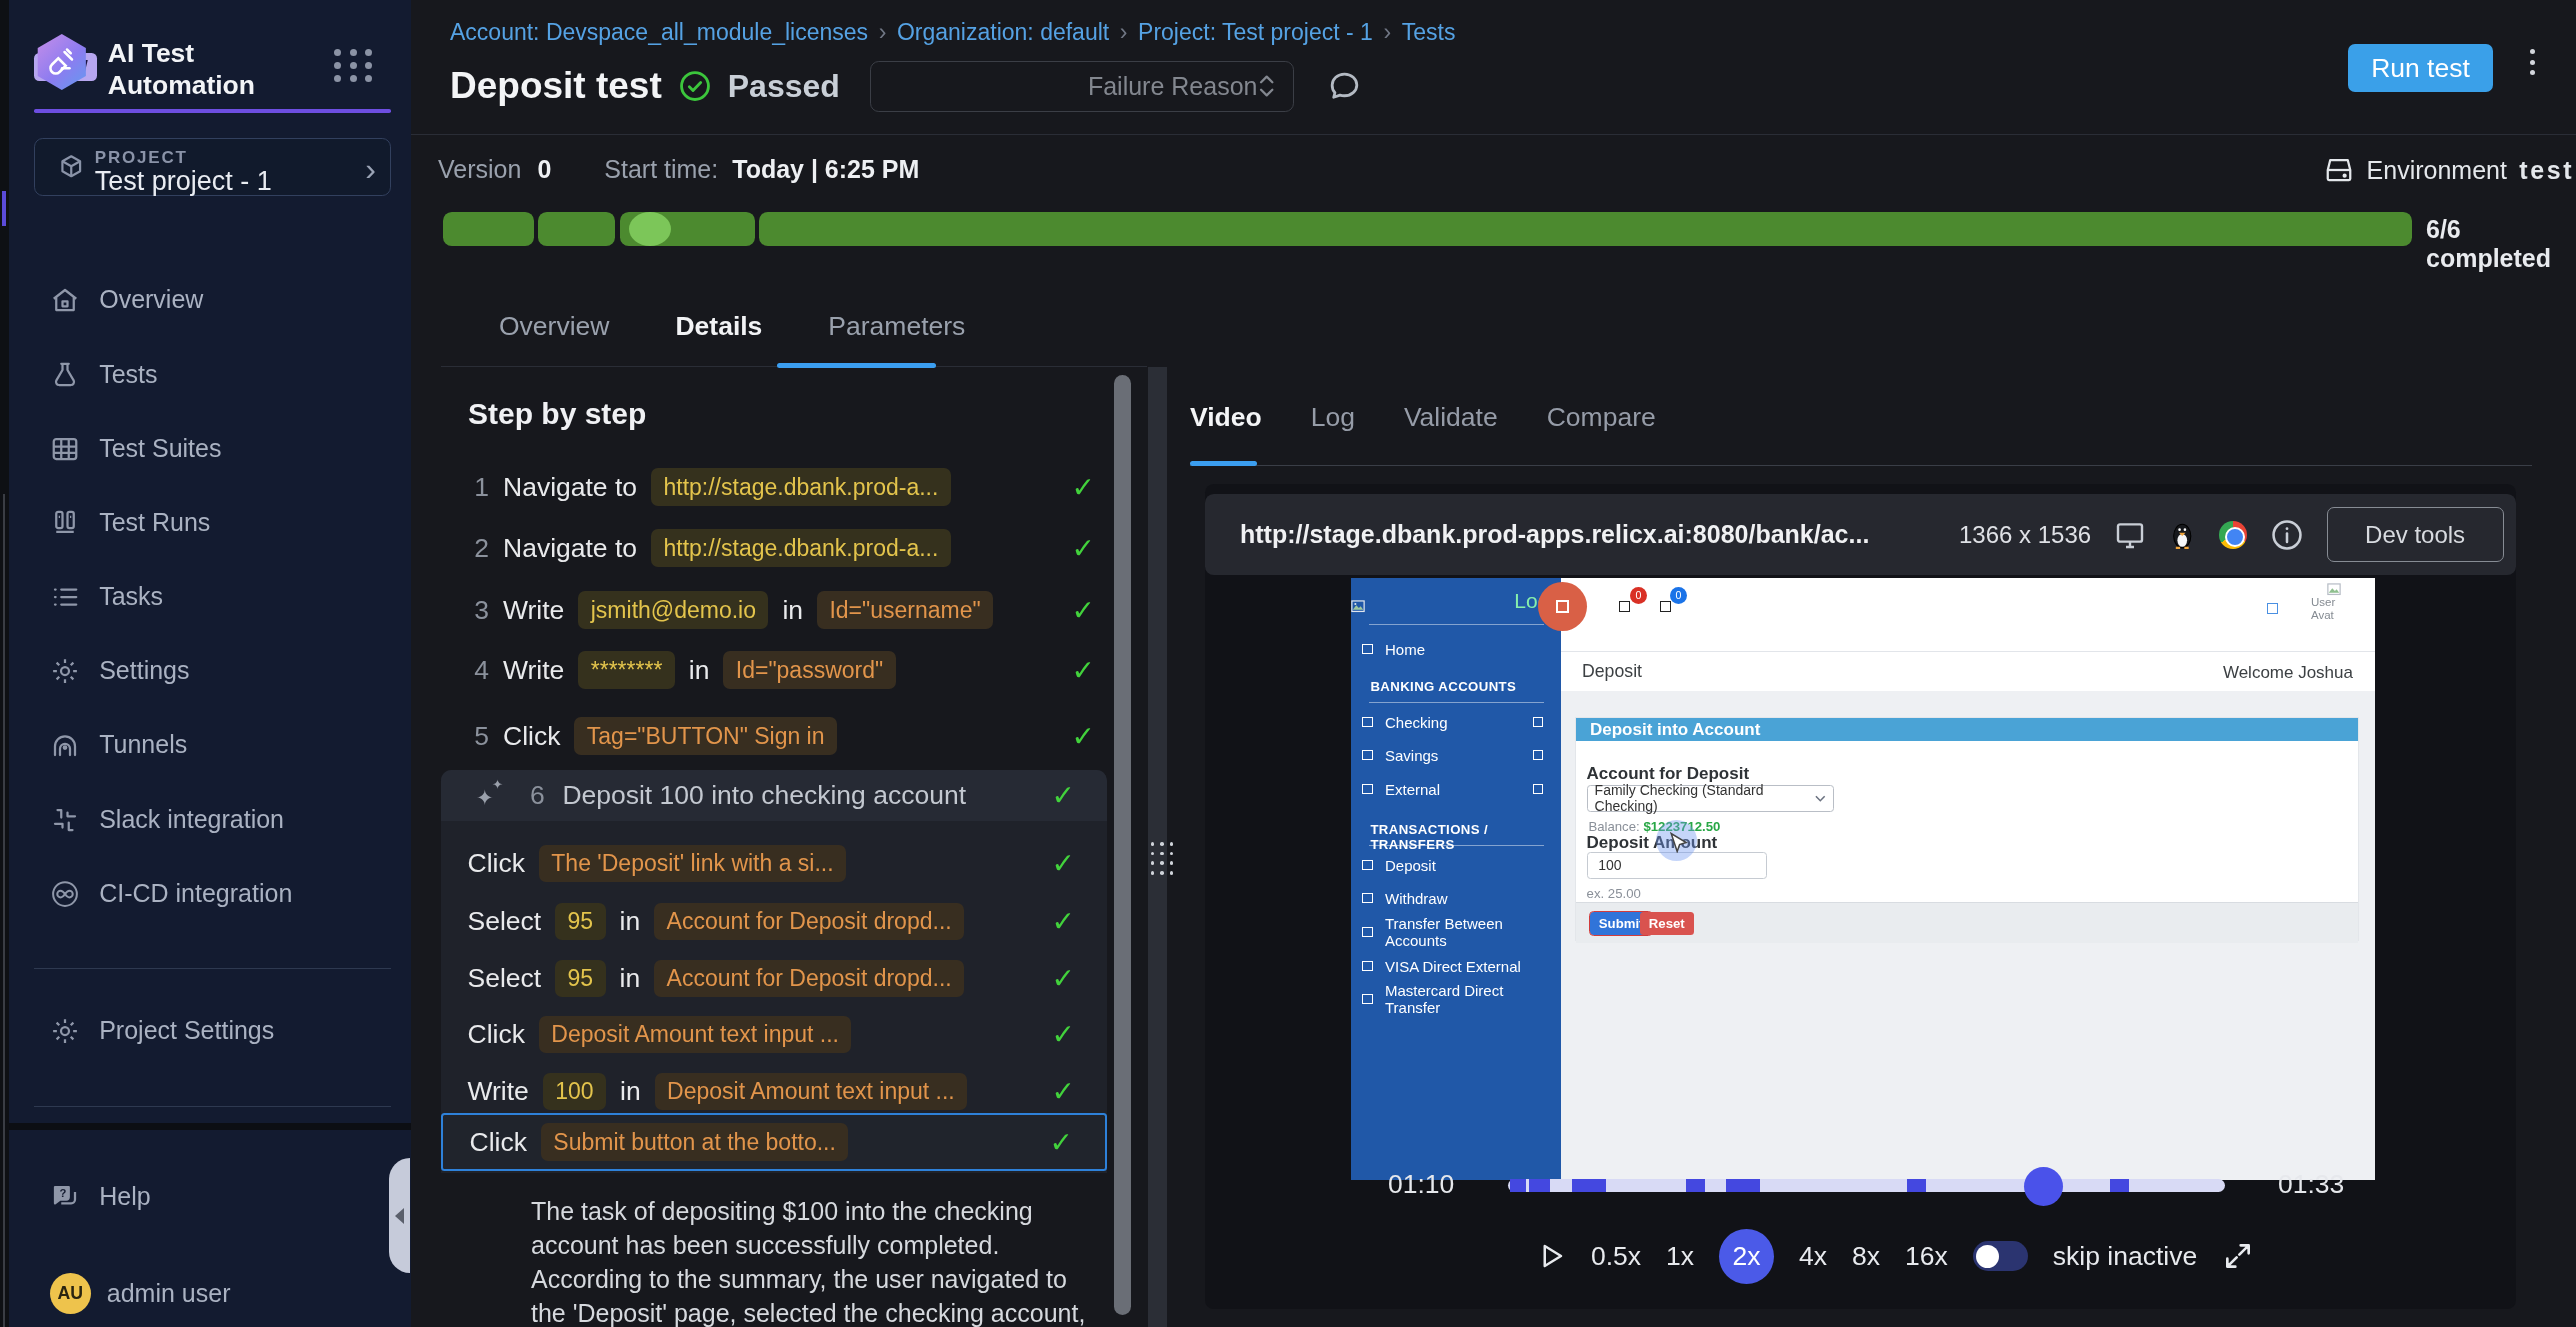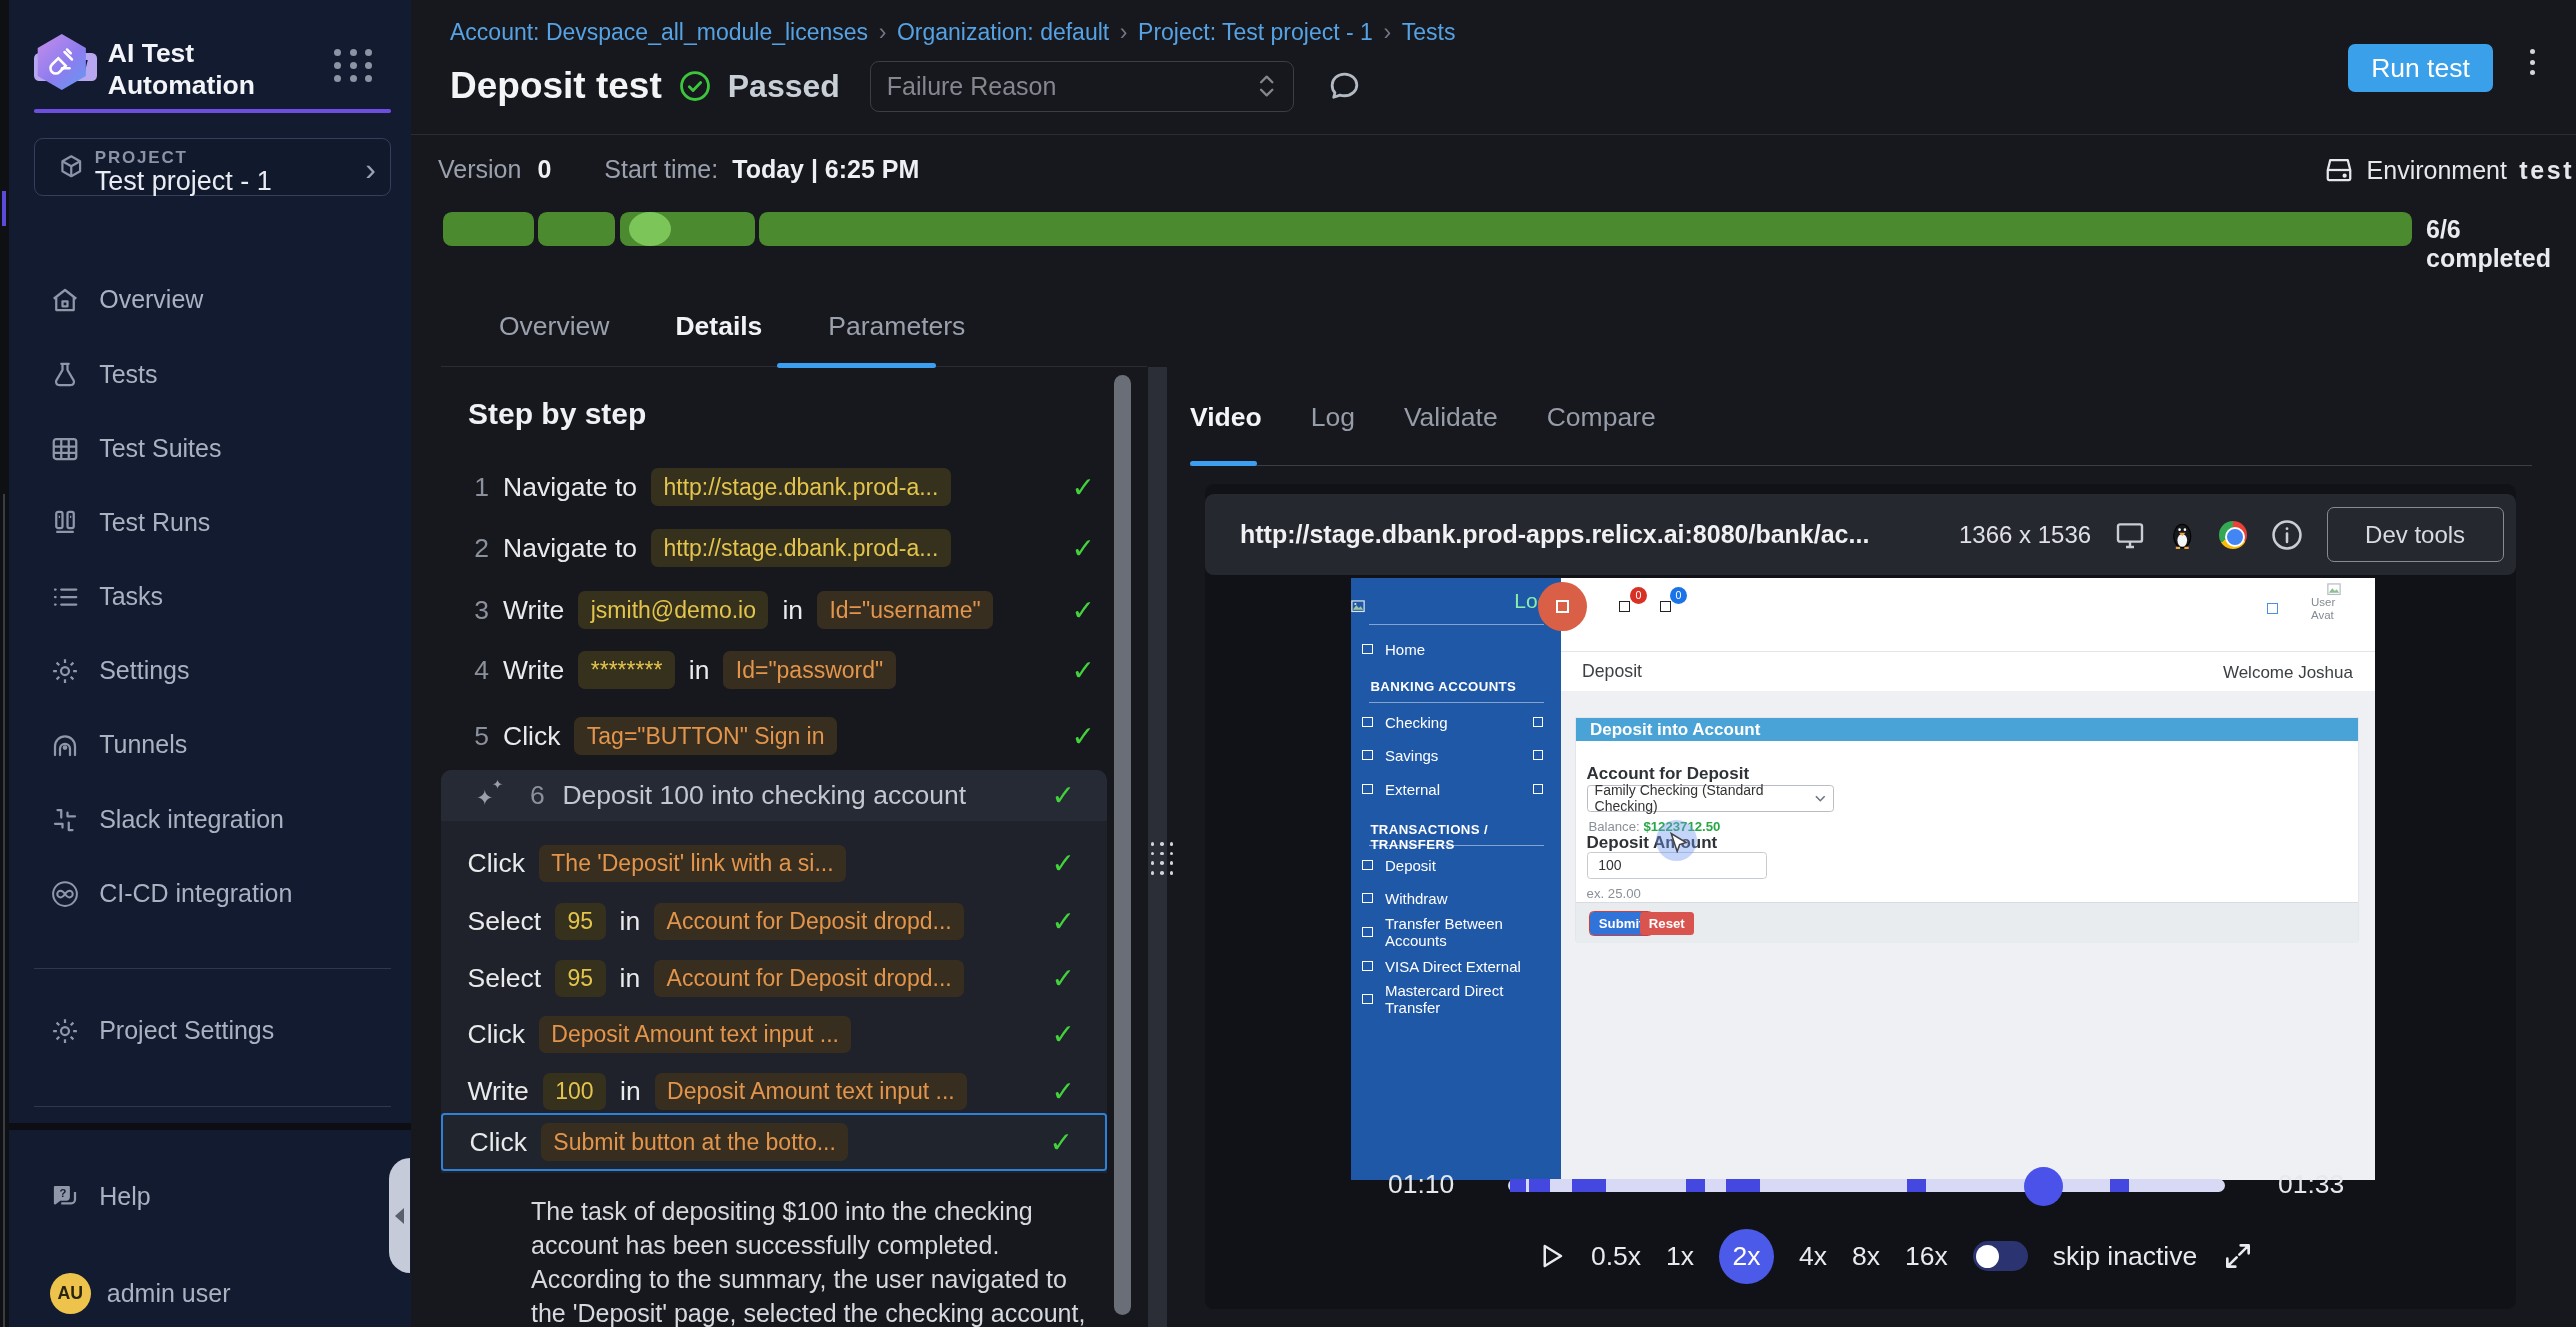--- a/index.html
+++ b/index.html
@@ -31,21 +31,21 @@
   .side-div{position:absolute;left:25px;width:357px;height:0.9px;background:#2e3950;}
   .side-gap{position:absolute;left:0;width:402px;height:7px;background:#0c0e13;}
   .avatar{width:41px;height:41px;border-radius:50%;background:#eec34c;color:#2a2410;display:flex;align-items:center;justify-content:center;font-size:17.7px;font-weight:bold;margin-left:16px;}
   .collapse{position:absolute;left:380px;top:1158px;width:21px;height:115px;background:#c6cbda;border-radius:57px 0 0 57px;display:flex;align-items:center;justify-content:center;}
   .collapse i{width:0;height:0;border-top:8px solid transparent;border-bottom:8px solid transparent;border-right:9.7px solid #5a5f6b;}
 
   
   .crumbs{left:450px;top:19.4px;display:flex;gap:10.6px;font-size:23px;align-items:center;}
   .crumbs a{color:#55a2e4;text-decoration:none;}
   .crumbs .sep{color:#707684;}
-  .title-row{left:450px;top:58px;height:56px;display:flex;align-items:center;gap:16px;}
+  .title-row{left:450px;top:58px;height:56px;display:flex;align-items:center;gap:16px;text-align:right;}
   .page-title{font-size:37px;font-weight:bold;color:#f3f4f6;}
   .passed{font-size:32px;font-weight:600;color:#c9cfd7;}
   .fr-select{width:424px;height:51px;border:1.8px solid #3b3e46;border-radius:8.8px;display:flex;align-items:center;padding:0 16px;margin-left:14px;color:#83878f;font-size:25px;}
   .fr-select .ph{flex:1;}
   .runbtn{left:2348px;top:44px;width:145px;height:48px;background:#3aa0e9;border-radius:7px;color:#fff;font-size:26.5px;display:flex;align-items:center;justify-content:center;}
   .kebab{left:2530px;top:49px;display:flex;flex-direction:column;gap:5.3px;}
   .kebab i{width:5.3px;height:5.3px;border-radius:50%;background:#d2d5db;}
   .hrule{height:0.9px;background:#2a2d36;}
 
   

